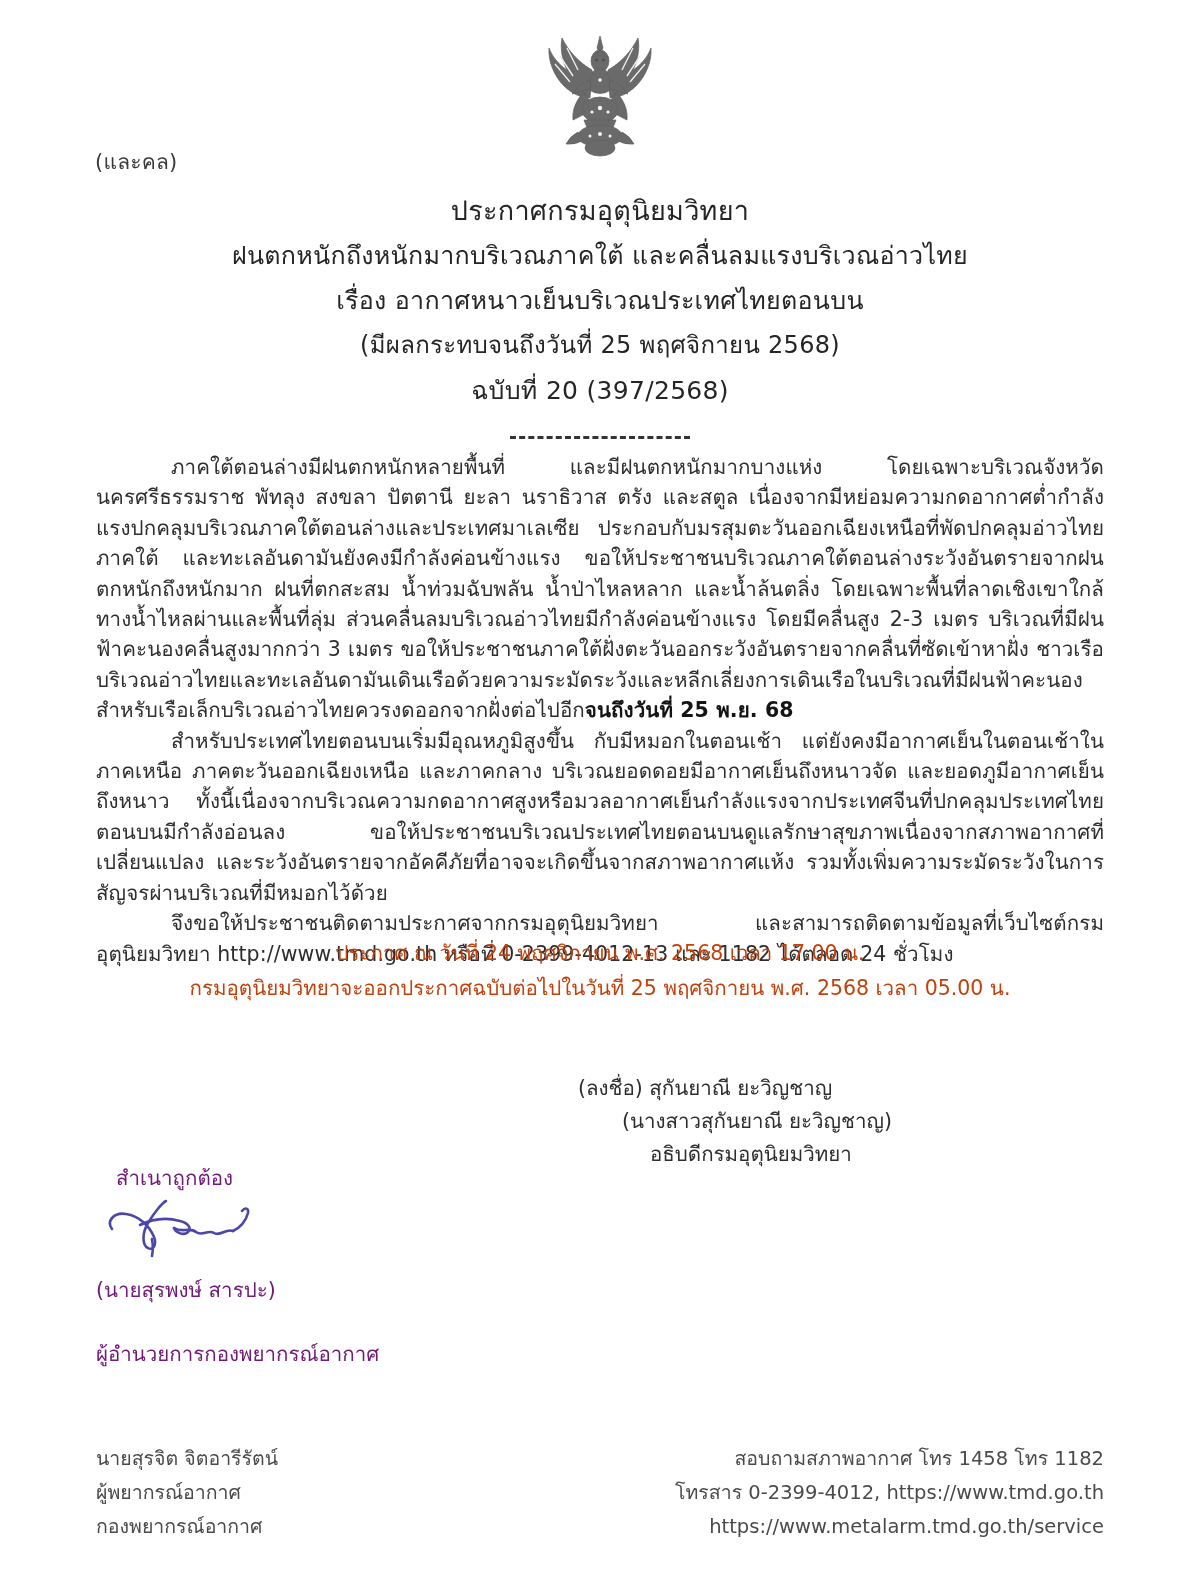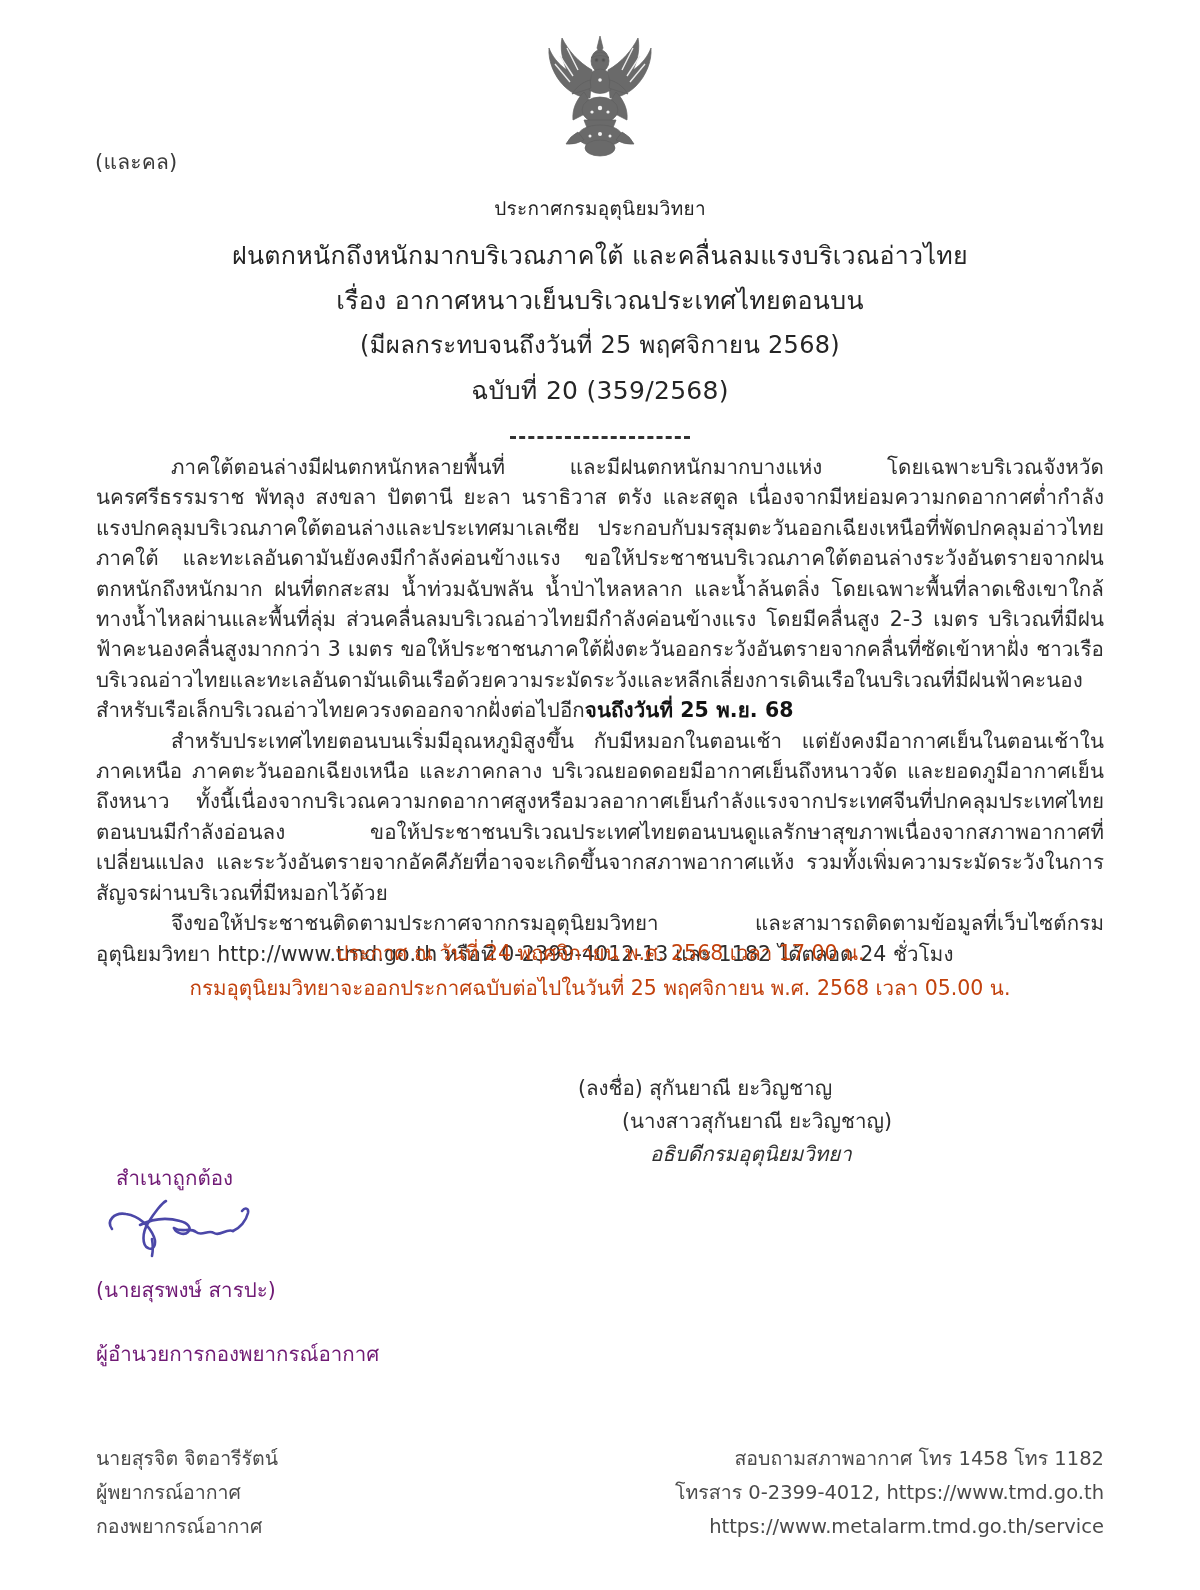--- a/index.html
+++ b/index.html
@@ -53,21 +53,21 @@
     width: 1200px;
     text-align: center;
   }
   .heading .ln {
     font-size: 25px;
     line-height: 45px;
     color: #252525;
     letter-spacing: 0.3px;
     white-space: nowrap;
   }
-  .heading .ln.l1 { font-size: 19px; font-family: Liberation Mono, monospace; }
+  .heading .ln.l1 { font-size: 27px; }
   .heading .ln.l2 { font-size: 25px; }
   .heading .ln.l3 { font-size: 25px; }
   .heading .ln.l4 { font-size: 24px; }
   .heading .ln.l5 { font-size: 25px; }
 
   .divider {
     position: absolute;
     top: 424px;
     left: 0;
     width: 1200px;
@@ -117,21 +117,21 @@
     position: absolute;
     top: 1072px;
     left: 560px;
     width: 460px;
     font-size: 20.5px;
     line-height: 33px;
     color: #2e2e2e;
   }
   .sign-right .r1 { padding-left: 18px; }
   .sign-right .r2 { padding-left: 62px; }
-  .sign-right .r3 { padding-left: 90px; font-style: italic; }
+  .sign-right .r3 { padding-left: 90px; }
 
   
   .certify {
     position: absolute;
     top: 1163px;
     left: 96px;
     width: 460px;
     font-size: 20.5px;
     line-height: 30px;
     color: #701a75;
@@ -218,21 +218,21 @@
     </span>
   </div>
 
   <div class="copy-mark">(และคล)</div>
 
   <div class="heading">
     <div class="ln l1">ประกาศกรมอุตุนิยมวิทยา</div>
     <div class="ln l3">ฝนตกหนักถึงหนักมากบริเวณภาคใต้ และคลื่นลมแรงบริเวณอ่าวไทย</div>
     <div class="ln l2">เรื่อง  อากาศหนาวเย็นบริเวณประเทศไทยตอนบน</div>
     <div class="ln l4">(มีผลกระทบจนถึงวันที่ 25 พฤศจิกายน 2568)</div>
-    <div class="ln l5">ฉบับที่ 20 (359/2568)</div>
+    <div class="ln l5">ฉบับที่ 20 (397/2568)</div>
   </div>
 
   <div class="divider"><span></span></div>
 
   <div class="body-text">
     <p><span>ภาคใต้ตอนล่างมีฝนตกหนักหลายพื้นที่ และมีฝนตกหนักมากบางแห่ง โดยเฉพาะบริเวณจังหวัดนครศรีธรรมราช พัทลุง สงขลา ปัตตานี ยะลา นราธิวาส ตรัง และสตูล เนื่องจากมีหย่อมความกดอากาศต่ำกำลังแรงปกคลุมบริเวณภาคใต้ตอนล่างและประเทศมาเลเซีย ประกอบกับมรสุมตะวันออกเฉียงเหนือที่พัดปกคลุมอ่าวไทย ภาคใต้ และทะเลอันดามันยังคงมีกำลังค่อนข้างแรง ขอให้ประชาชนบริเวณภาคใต้ตอนล่างระวังอันตรายจากฝนตกหนักถึงหนักมาก ฝนที่ตกสะสม น้ำท่วมฉับพลัน น้ำป่าไหลหลาก และน้ำล้นตลิ่ง โดยเฉพาะพื้นที่ลาดเชิงเขาใกล้ทางน้ำไหลผ่านและพื้นที่ลุ่ม ส่วนคลื่นลมบริเวณอ่าวไทยมีกำลังค่อนข้างแรง โดยมีคลื่นสูง 2-3 เมตร บริเวณที่มีฝนฟ้าคะนองคลื่นสูงมากกว่า 3 เมตร ขอให้ประชาชนภาคใต้ฝั่งตะวันออกระวังอันตรายจากคลื่นที่ซัดเข้าหาฝั่ง ชาวเรือบริเวณอ่าวไทยและทะเลอันดามันเดินเรือด้วยความระมัดระวังและหลีกเลี่ยงการเดินเรือในบริเวณที่มีฝนฟ้าคะนอง สำหรับเรือเล็กบริเวณอ่าวไทยควรงดออกจากฝั่งต่อไปอีก</span><span class="bold-note">จนถึงวันที่ 25 พ.ย. 68</span></p>
     <p>สำหรับประเทศไทยตอนบนเริ่มมีอุณหภูมิสูงขึ้น กับมีหมอกในตอนเช้า แต่ยังคงมีอากาศเย็นในตอนเช้าในภาคเหนือ ภาคตะวันออกเฉียงเหนือ และภาคกลาง บริเวณยอดดอยมีอากาศเย็นถึงหนาวจัด และยอดภูมีอากาศเย็นถึงหนาว ทั้งนี้เนื่องจากบริเวณความกดอากาศสูงหรือมวลอากาศเย็นกำลังแรงจากประเทศจีนที่ปกคลุมประเทศไทยตอนบนมีกำลังอ่อนลง ขอให้ประชาชนบริเวณประเทศไทยตอนบนดูแลรักษาสุขภาพเนื่องจากสภาพอากาศที่เปลี่ยนแปลง และระวังอันตรายจากอัคคีภัยที่อาจจะเกิดขึ้นจากสภาพอากาศแห้ง รวมทั้งเพิ่มความระมัดระวังในการสัญจรผ่านบริเวณที่มีหมอกไว้ด้วย</p>
     <p>จึงขอให้ประชาชนติดตามประกาศจากกรมอุตุนิยมวิทยา และสามารถติดตามข้อมูลที่เว็บไซต์กรมอุตุนิยมวิทยา http://www.tmd.go.th หรือที่ 0-2399-4012-13 และ 1182 ได้ตลอด 24 ชั่วโมง</p>
   </div>
 

